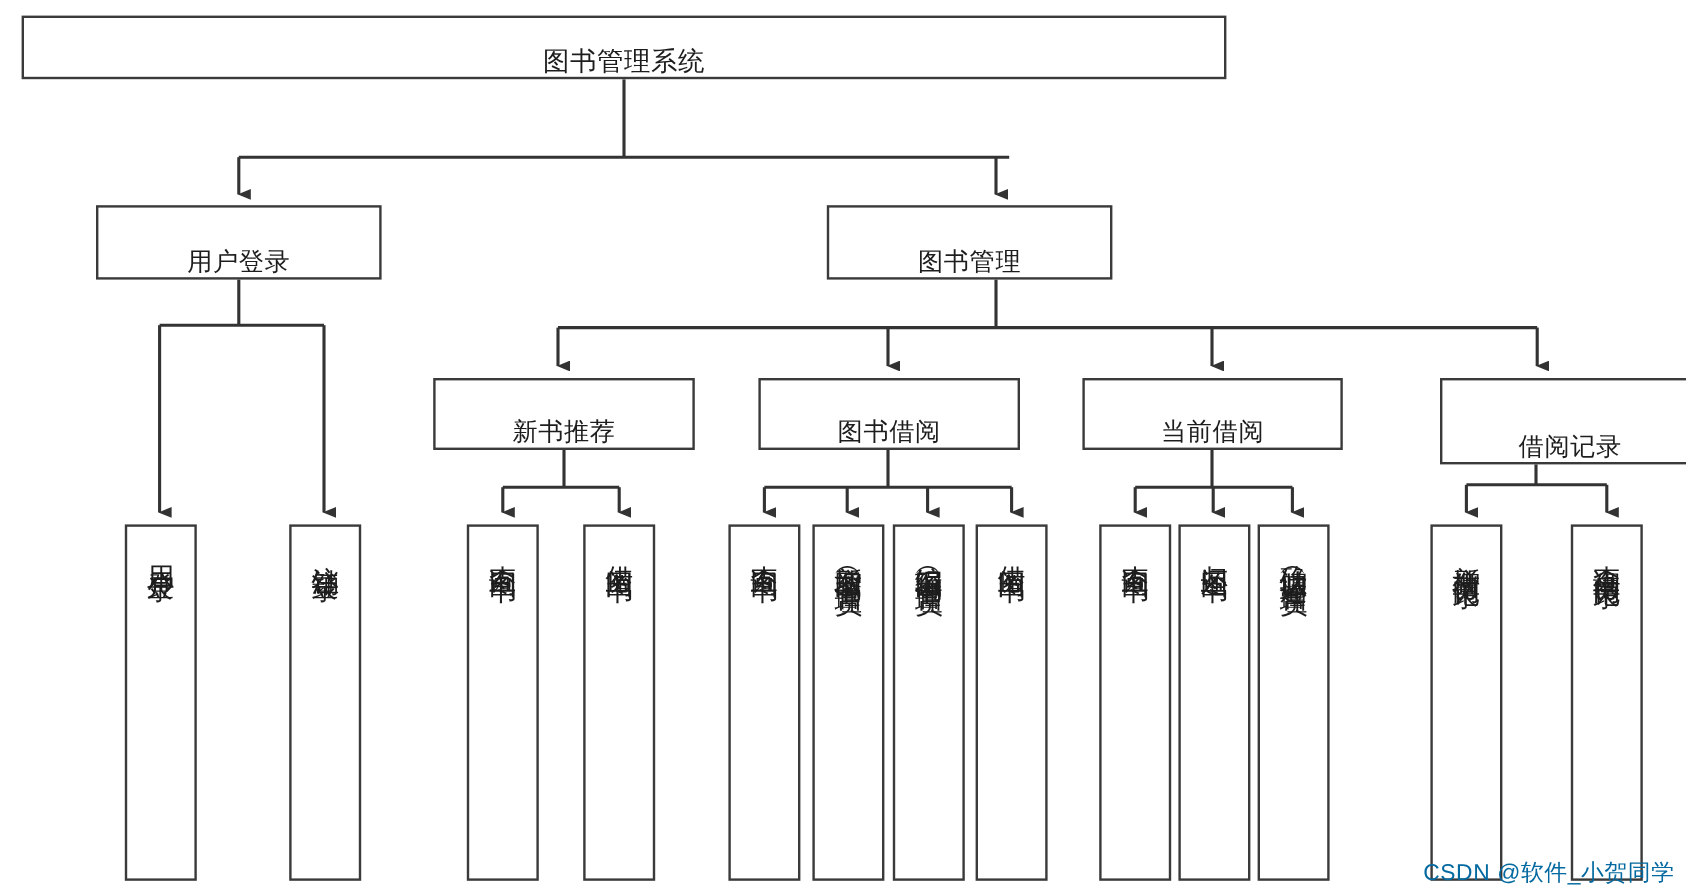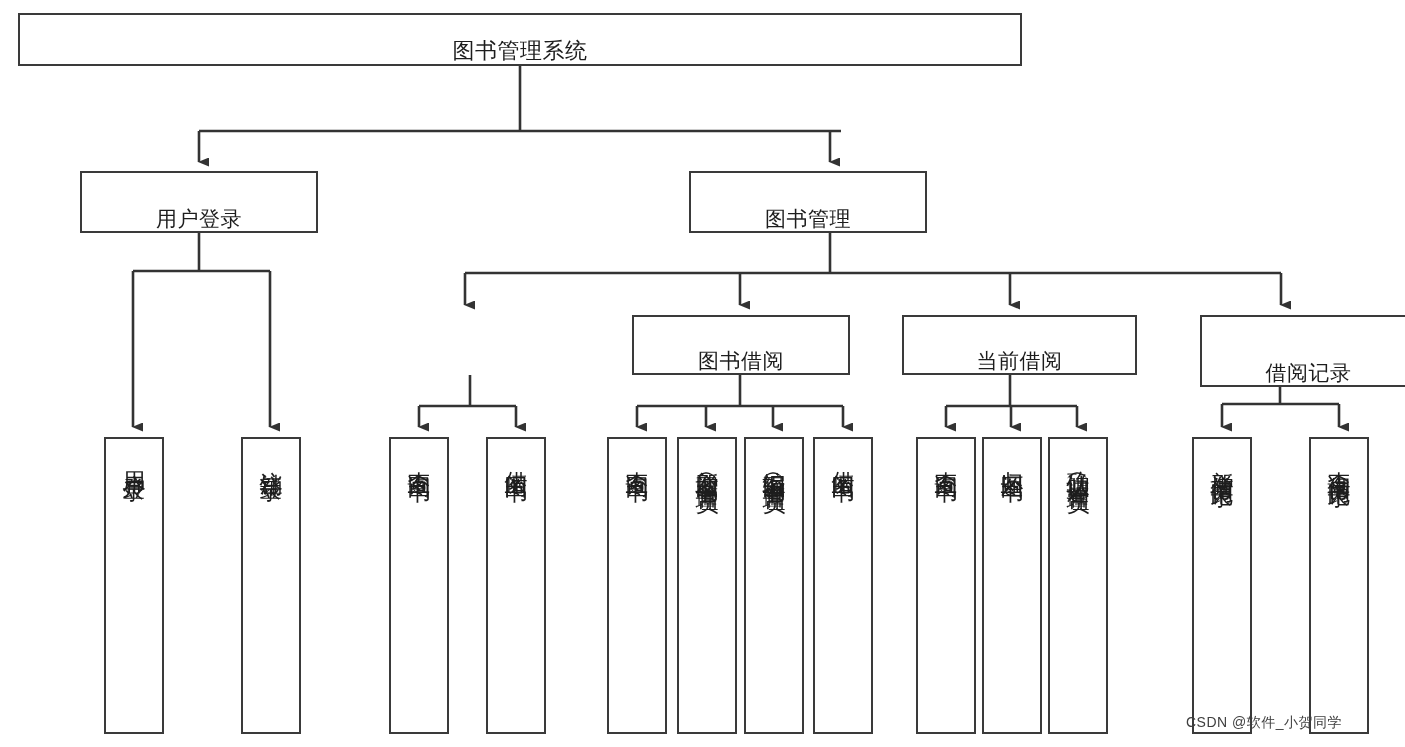--- a/index.html
+++ b/index.html
@@ -56,22 +56,22 @@
     writing-mode: vertical-rl;
     text-orientation: upright;
     font-size: 23px;
     letter-spacing: 3px;
     line-height: 1;
   }
   .watermark {
     position: absolute;
     left: 1186px;
     top: 714px;
-    font-size: 14px;
-    color: #404040;
+    font-size: 19px;
+    color: #0369a1;
     white-space: nowrap;
     letter-spacing: 0.5px;
   }
 </style>
 </head>
 <body>
 
 <div id="diagram-root">
 
   <svg class="connectors" viewBox="0 0 1405 747" xmlns="http://www.w3.org/2000/svg">
@@ -128,24 +128,27 @@
     <span class="label">图书管理系统</span>
   </div>
 
   <div class="node horizontal" style="left:80px; top:171px; width:238px; height:62px;">
     <span class="label">用户登录</span>
   </div>
   <div class="node horizontal" style="left:689px; top:171px; width:238px; height:62px;">
     <span class="label">图书管理</span>
   </div>
 
+  <div class="node horizontal" style="left:361px; top:315px; width:218px; height:60px;">
+    <span class="label">新书推荐</span>
+  </div>
   <div class="node horizontal" style="left:632px; top:315px; width:218px; height:60px;">
     <span class="label">图书借阅</span>
   </div>
-  <div class="node horizontal" style="left:902px; top:315px; width:235px; height:60px;">
+  <div class="node horizontal" style="left:902px; top:315px; width:217px; height:60px;">
     <span class="label">当前借阅</span>
   </div>
   <div class="node horizontal" style="left:1200px; top:315px; width:217px; height:72px;">
     <span class="label">借阅记录</span>
   </div>
 
   <div class="node vertical" style="left:104px; top:437px; width:60px; height:297px;">
     <span class="label">用户登录</span>
   </div>
   <div class="node vertical" style="left:241px; top:437px; width:60px; height:297px;">

